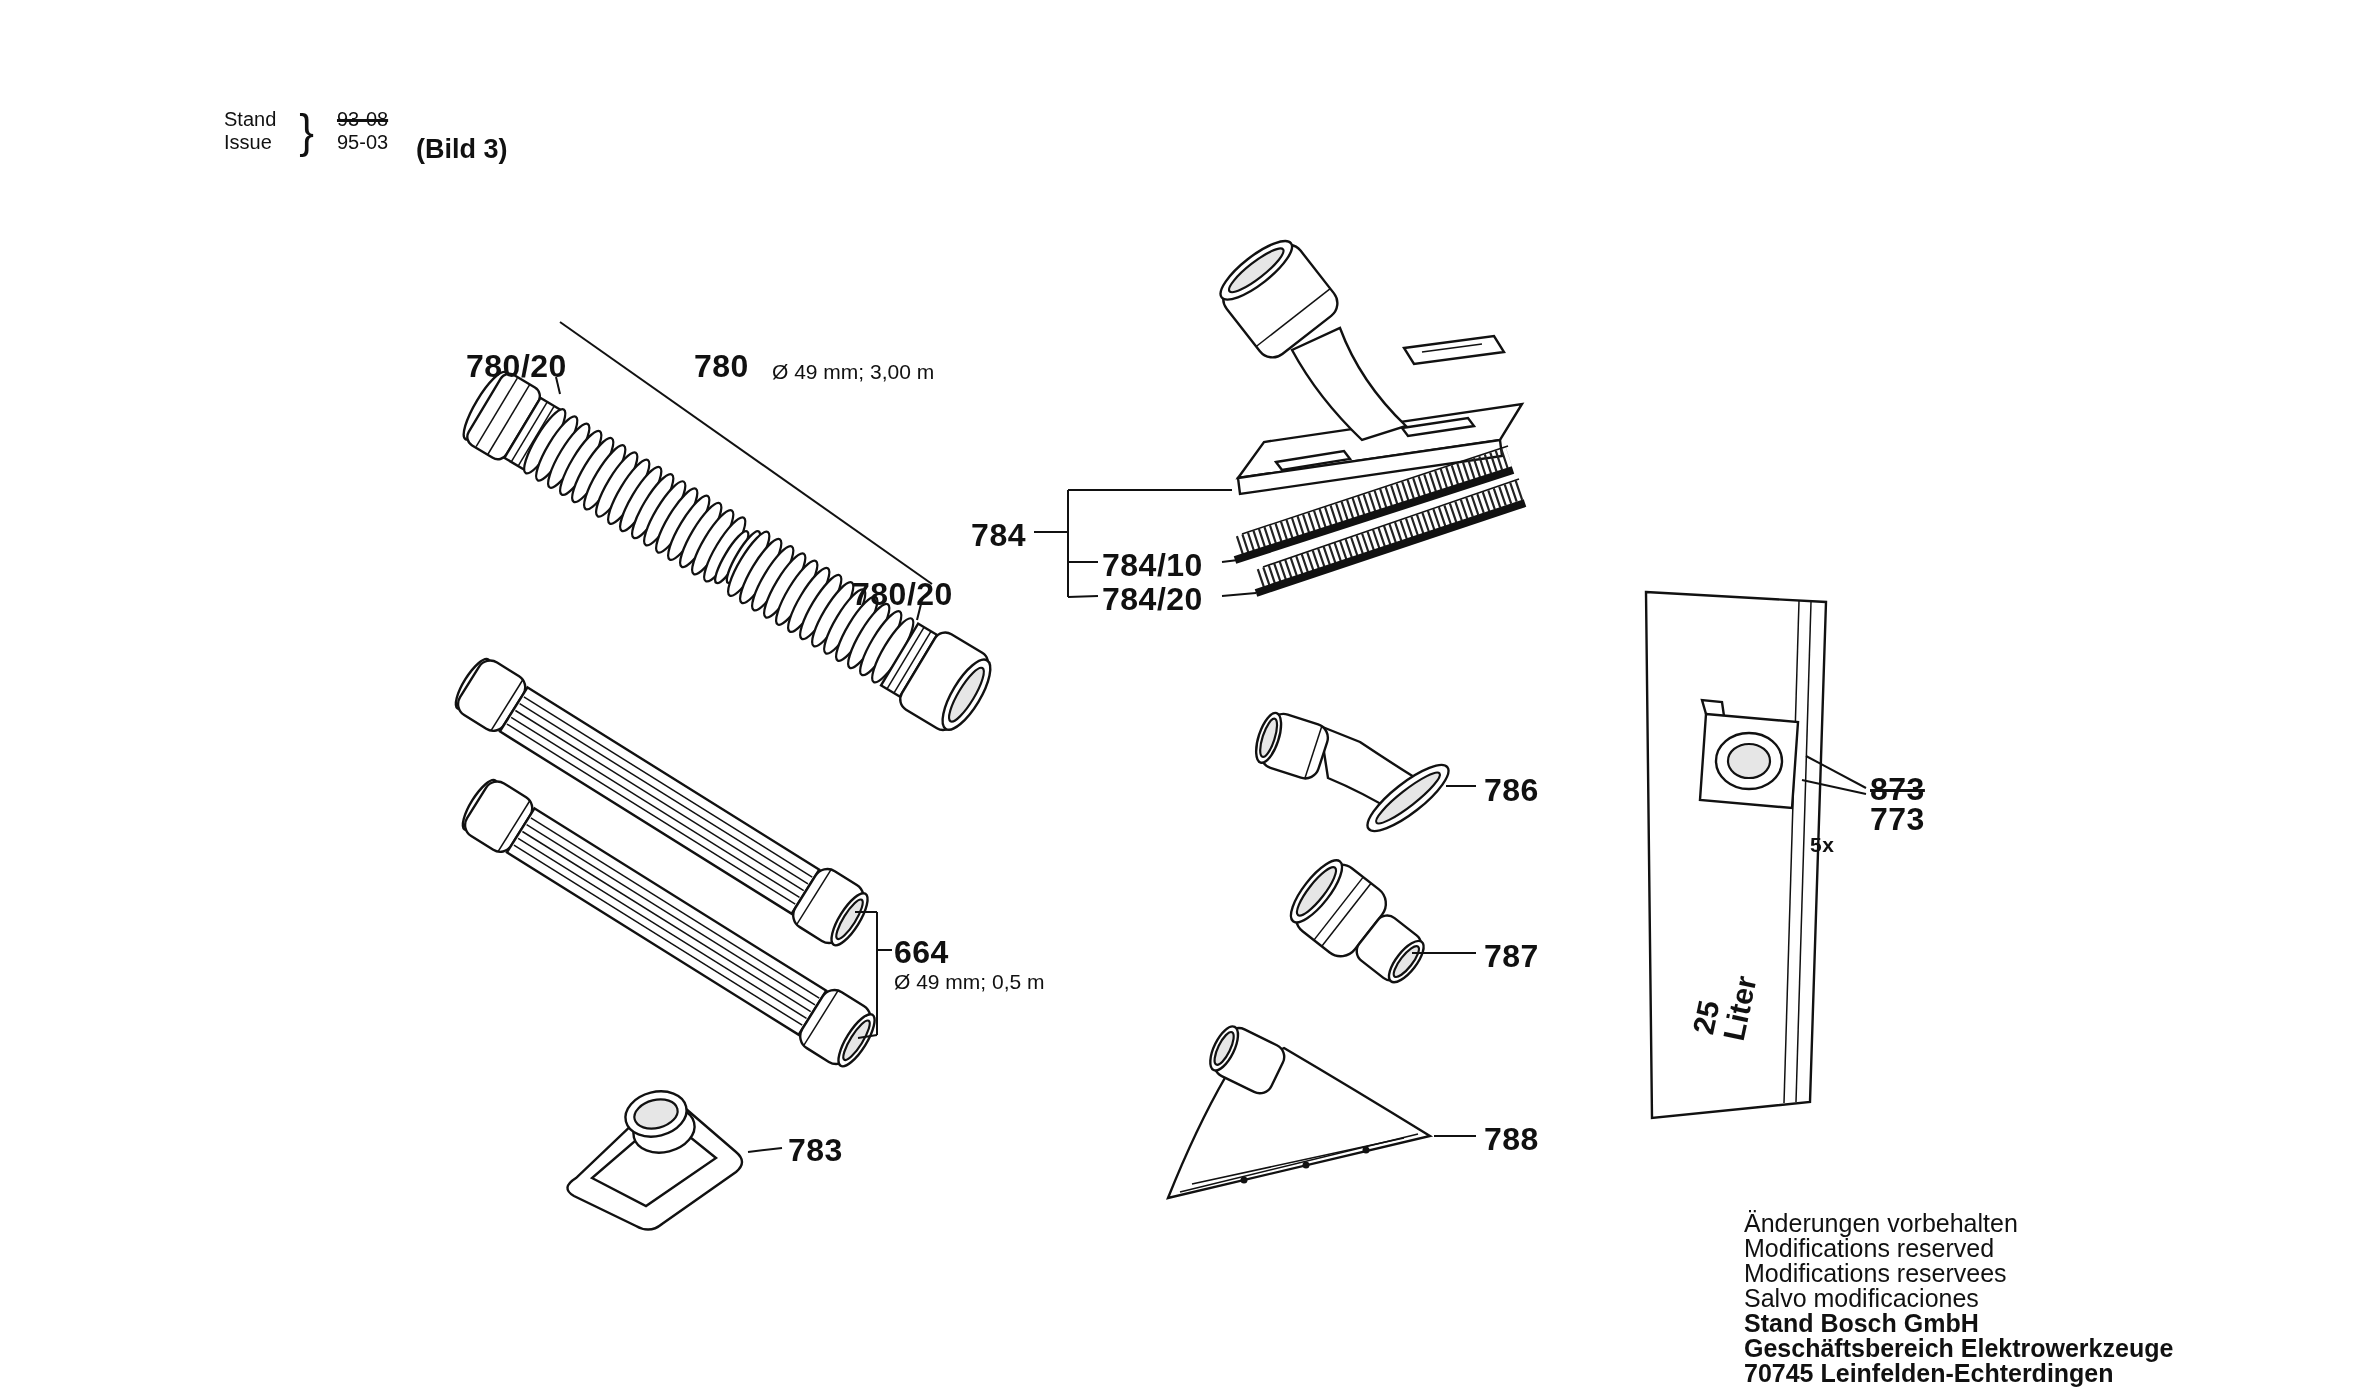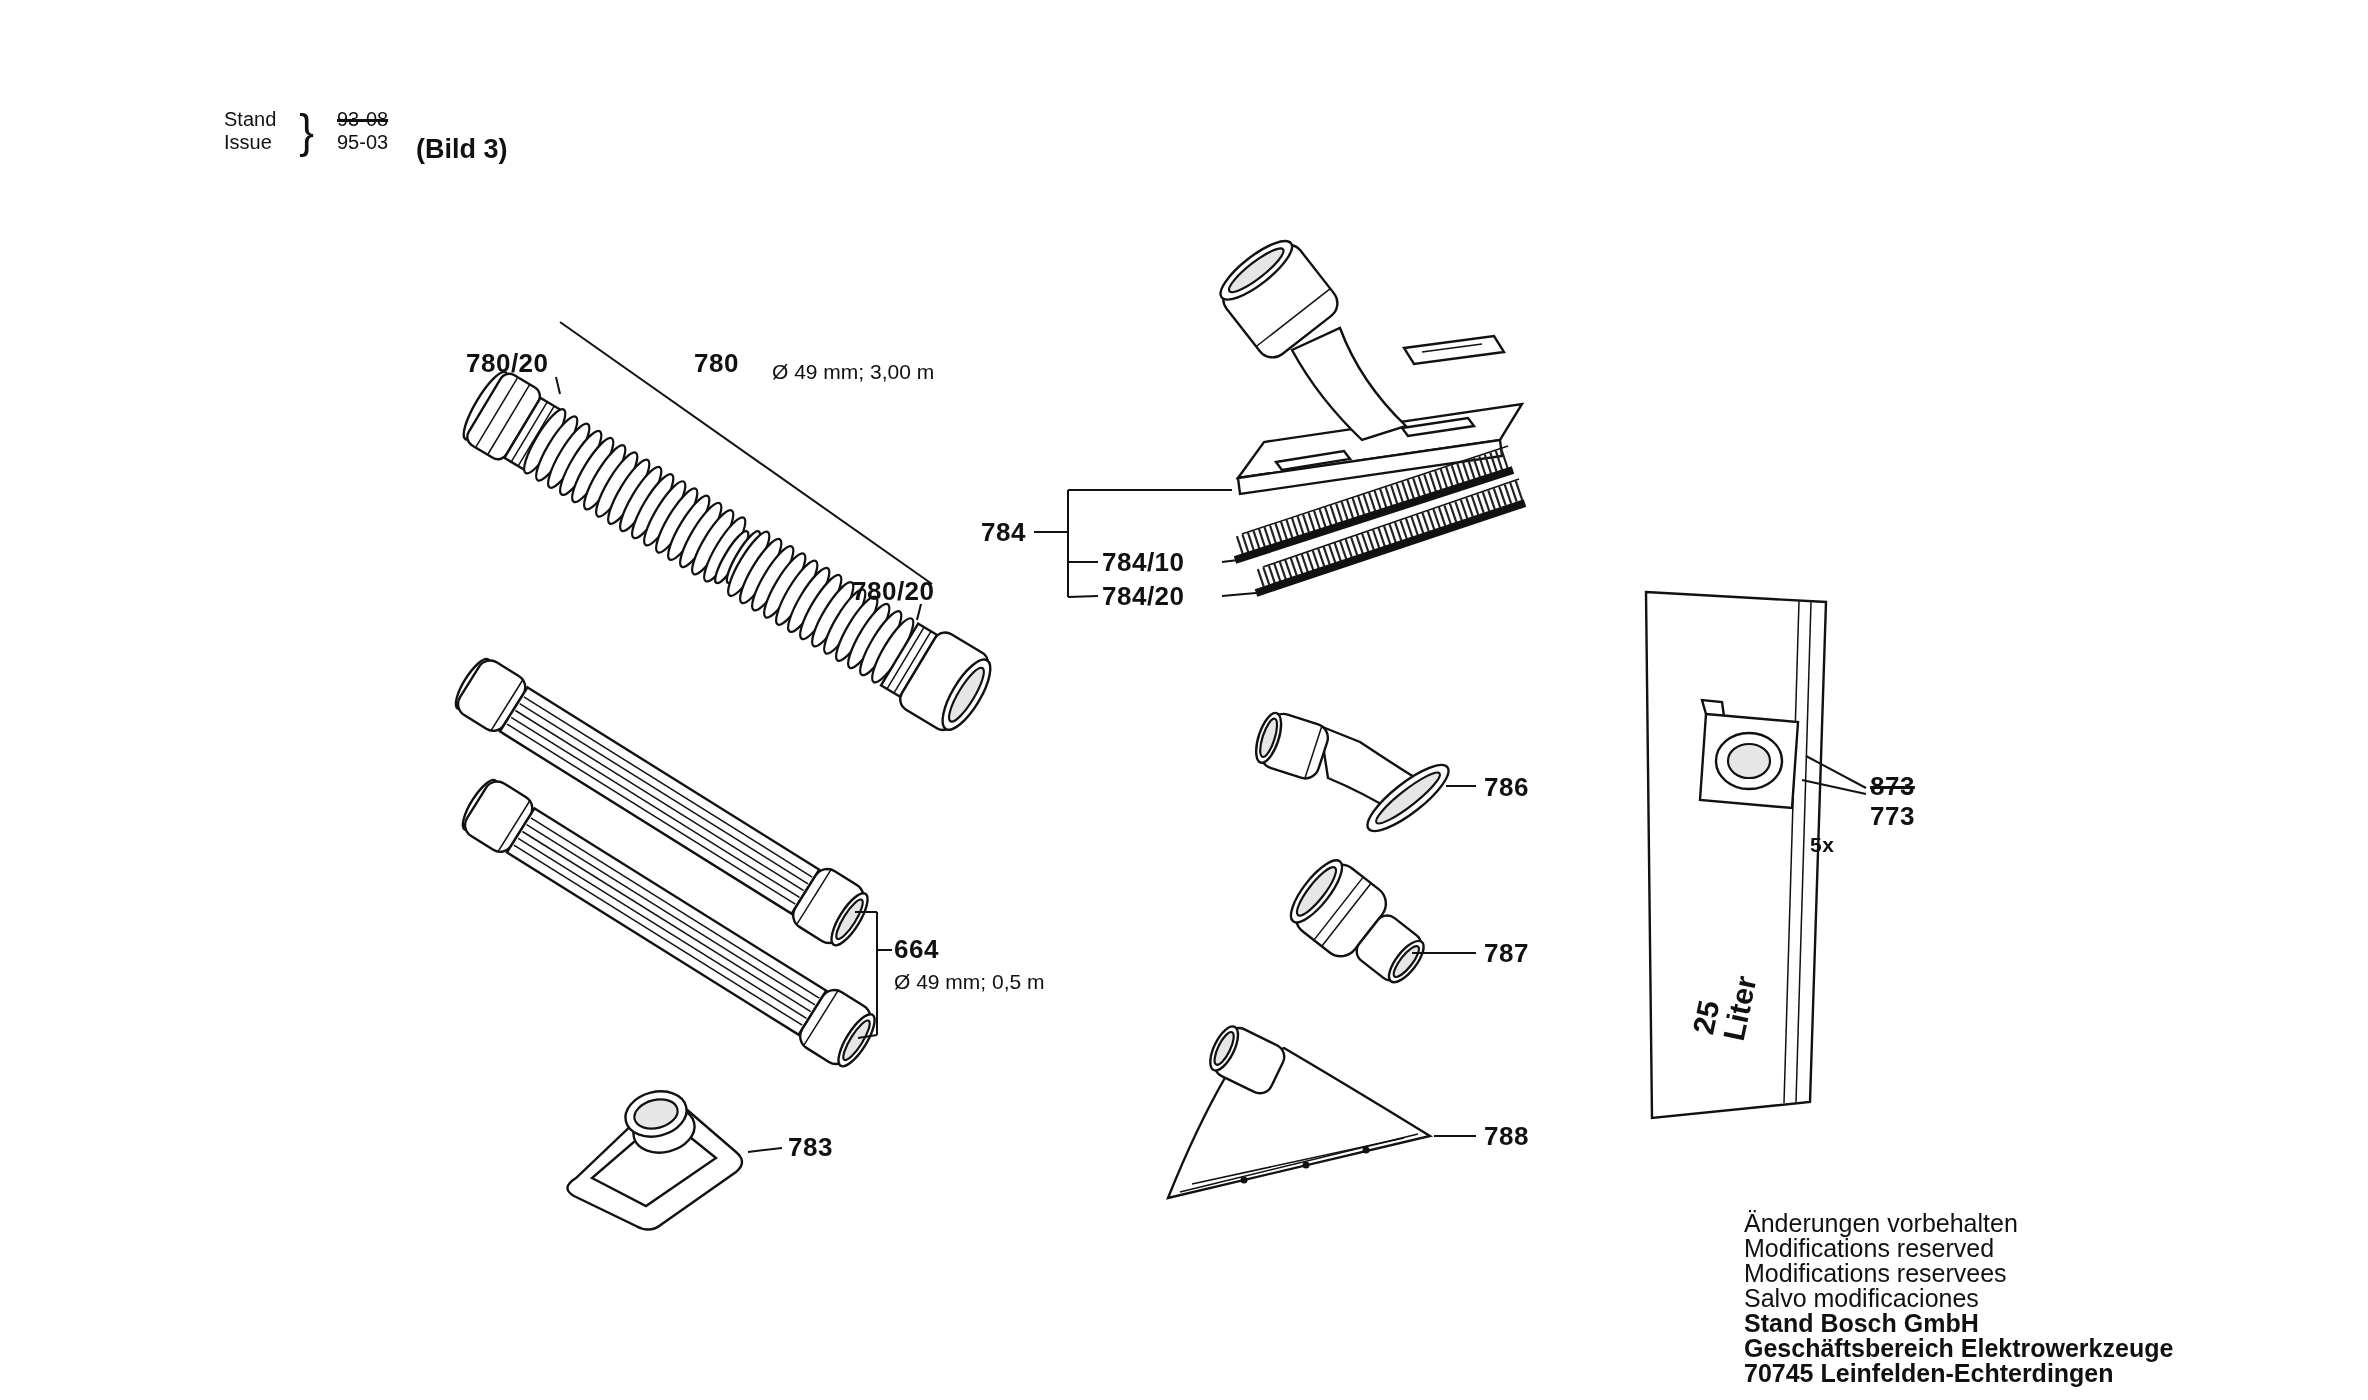--- a/index.html
+++ b/index.html
@@ -8,21 +8,21 @@
     font-family:"Liberation Sans", sans-serif;color:#111;overflow:hidden;
   }
   #stage{position:absolute;inset:0;}
   svg{position:absolute;left:0;top:0;}
   .fw{fill:#fff;stroke:#111;stroke-width:2.4;}
   .fg{fill:#e6e6e6;stroke:#111;stroke-width:2.2;}
   .ln{fill:none;stroke:#111;stroke-width:2.4;}
   .tn{fill:none;stroke:#111;stroke-width:1.5;}
   .leader{stroke:#111;stroke-width:2;fill:none;}
 
-  .plabel{position:absolute;font-weight:bold;font-size:26px;letter-spacing:.5px;white-space:nowrap;}
+  .plabel{position:absolute;font-weight:bold;font-size:32px;letter-spacing:.5px;white-space:nowrap;}
   .pdim{position:absolute;font-size:21px;white-space:nowrap;}
   .strike{text-decoration:line-through;text-decoration-thickness:2.5px;}
 
   .title{position:absolute;left:224px;top:44px;font-size:42px;white-space:pre;}
   .title .b{font-weight:bold;}
   .standblock{position:absolute;left:224px;top:106px;display:flex;align-items:center;gap:19px;}
   .standcol{display:flex;flex-direction:column;font-size:20px;line-height:23px;}
   .bracecol{font-size:44px;font-weight:300;margin:0 4px;transform:scaleY(1.05);}
   .bild{position:absolute;left:416px;top:134px;font-size:27px;font-weight:bold;}
 

